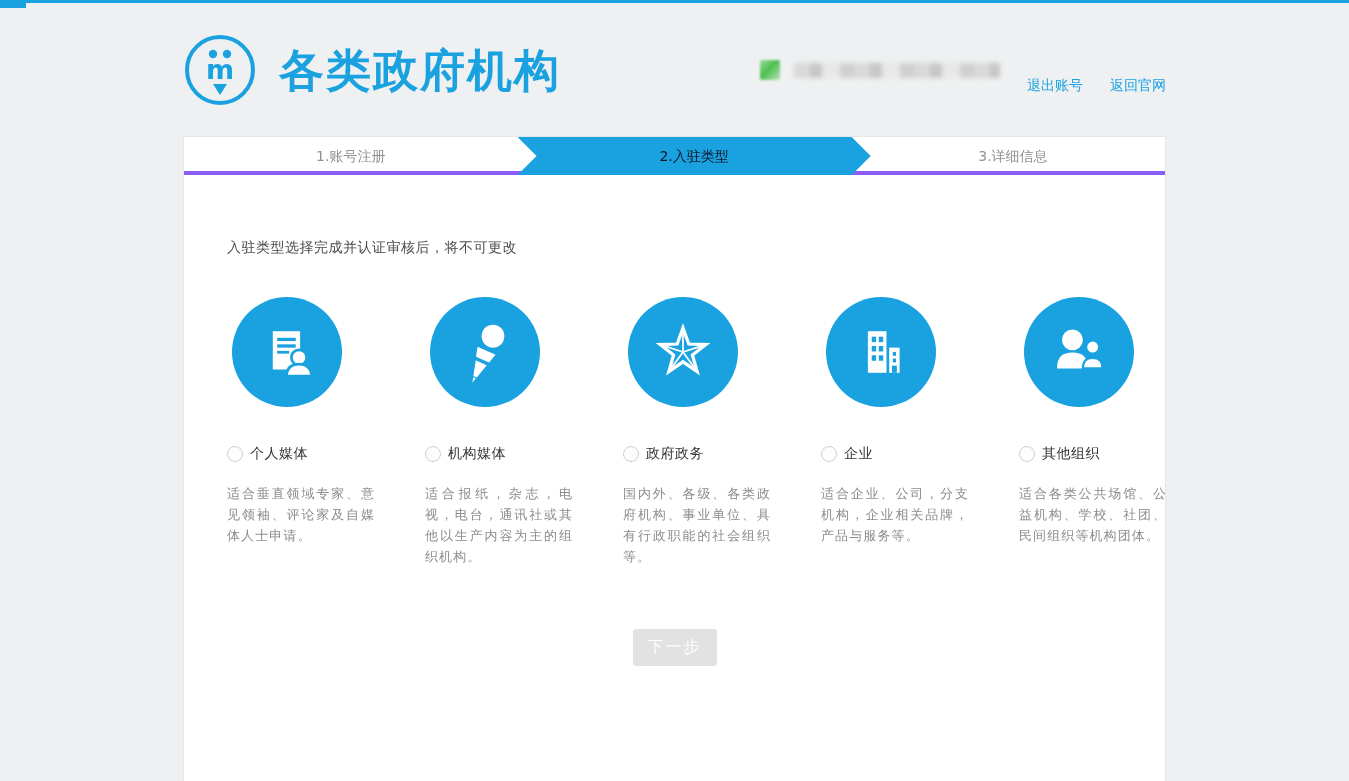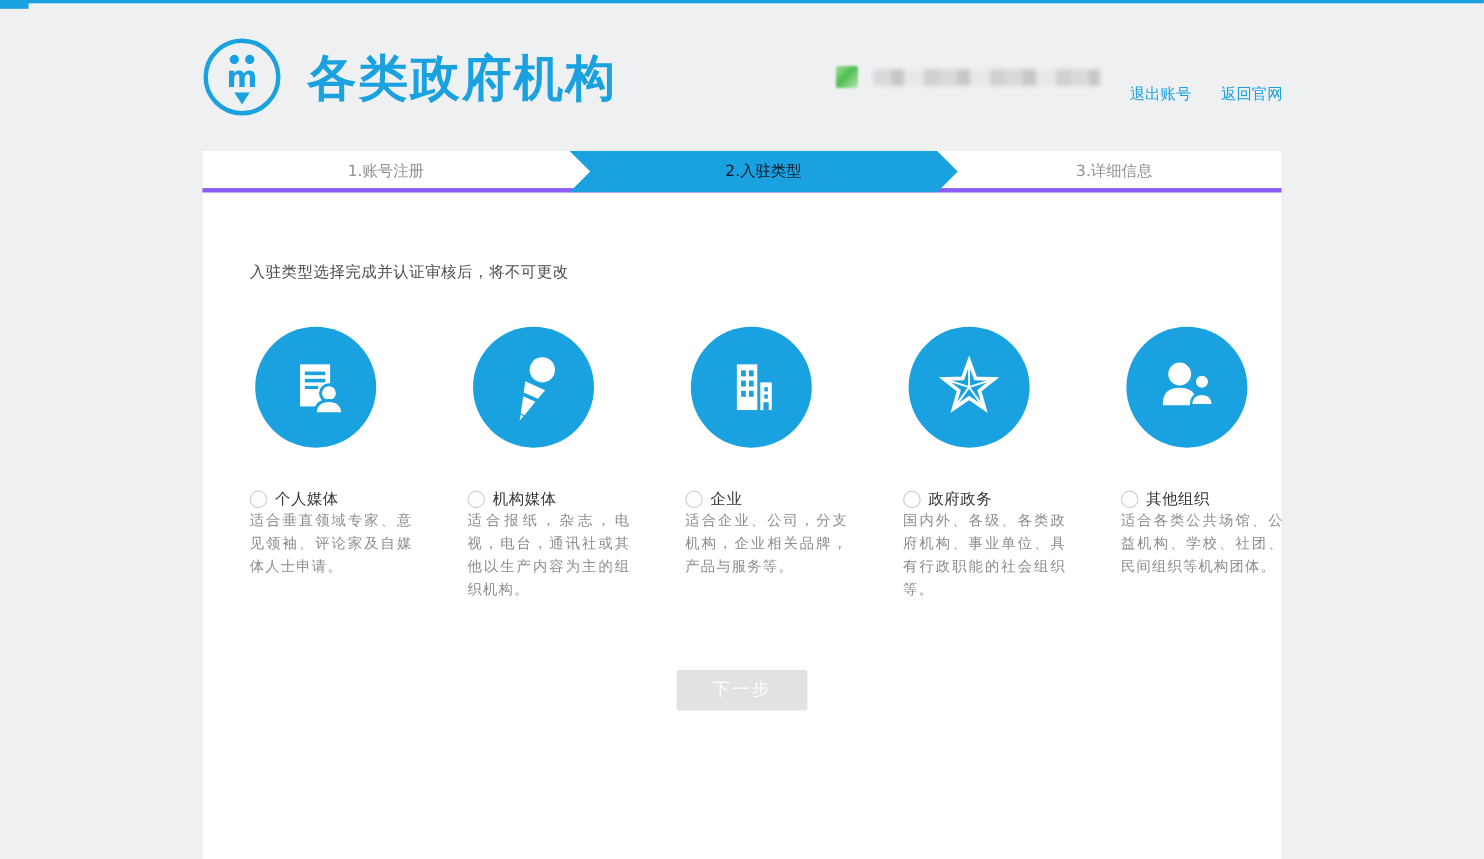--- a/index.html
+++ b/index.html
@@ -74,27 +74,27 @@
     margin-left:5px; display:flex; align-items:center; justify-content:center;
   }
   .icon-circle svg { width:70px; height:70px; display:block; }
   .radio-row { display:flex; align-items:center; margin-top:38px; cursor:pointer; }
   .radio-circle {
     width:16px; height:16px; border-radius:50%;
     border:1px solid #cfcfcf; background:#fdfdfd; flex:none;
   }
   .radio-label { margin-left:7px; font-size:14px; color:#333333; letter-spacing:0.5px; }
   .option-desc {
-    margin-top:0; width:148px; font-size:13px; letter-spacing:1.1px;
+    margin-top:20px; width:148px; font-size:13px; letter-spacing:1.1px;
     line-height:21px; color:#8c8c8c; text-align:justify;
   }
 
   .button-row { margin-top:62px; display:flex; justify-content:center; }
   .next-button {
-    width:119px; height:37px; border:none; border-radius:3px;
+    width:84px; height:37px; border:none; border-radius:3px;
     background:#e2e2e2; color:#fdfdfd; font-size:16px; letter-spacing:2px;
     font-family:inherit; cursor:default;
   }
 </style>
 </head>
 <body>
 
 <div class="top-bar"></div>
 <div class="top-corner"></div>
 
@@ -164,20 +164,40 @@
         <div class="radio-row">
           <span class="radio-circle"></span>
           <span class="radio-label">机构媒体</span>
         </div>
         <div class="option-desc">适合报纸，杂志，电视，电台，通讯社或其他以生产内容为主的组织机构。</div>
       </div>
 
       <div class="option">
         <div class="icon-circle">
           <svg viewBox="0 0 64 64">
+            <path d="M32 10 L37.3 24.7 L52.9 25.2 L40.6 34.8 L44.9 49.8 L32 41 L19.1 49.8 L23.4 34.8 L11.1 25.2 L26.7 24.7 Z" fill="none" stroke="#ffffff" stroke-width="3" stroke-linejoin="miter"></path>
+            <g stroke="#ffffff" stroke-width="1.6">
+              <line x1="32" y1="32" x2="32" y2="10"></line>
+              <line x1="32" y1="32" x2="52.9" y2="25.2"></line>
+              <line x1="32" y1="32" x2="44.9" y2="49.8"></line>
+              <line x1="32" y1="32" x2="19.1" y2="49.8"></line>
+              <line x1="32" y1="32" x2="11.1" y2="25.2"></line>
+            </g>
+          </svg>
+        </div>
+        <div class="radio-row">
+          <span class="radio-circle"></span>
+          <span class="radio-label">政府政务</span>
+        </div>
+        <div class="option-desc">国内外、各级、各类政府机构、事业单位、具有行政职能的社会组织等。</div>
+      </div>
+
+      <div class="option">
+        <div class="icon-circle">
+          <svg viewBox="0 0 64 64">
             <rect x="20" y="13" width="17" height="38" fill="#ffffff"></rect>
             <g fill="#1aa2e0">
               <rect x="23.5" y="18" width="4" height="5"></rect>
                 <rect x="30" y="18" width="4" height="5"></rect>
               <rect x="23.5" y="26.5" width="4" height="5"></rect>
                 <rect x="30" y="26.5" width="4" height="5"></rect>
               <rect x="23.5" y="35" width="4" height="5"></rect>
                 <rect x="30" y="35" width="4" height="5"></rect>
             </g>
             <rect x="39.5" y="28" width="9.5" height="23" fill="#ffffff"></rect>
@@ -191,40 +211,20 @@
         <div class="radio-row">
           <span class="radio-circle"></span>
           <span class="radio-label">企业</span>
         </div>
         <div class="option-desc">适合企业、公司，分支机构，企业相关品牌，产品与服务等。</div>
       </div>
 
       <div class="option">
         <div class="icon-circle">
           <svg viewBox="0 0 64 64">
-            <path d="M32 10 L37.3 24.7 L52.9 25.2 L40.6 34.8 L44.9 49.8 L32 41 L19.1 49.8 L23.4 34.8 L11.1 25.2 L26.7 24.7 Z" fill="none" stroke="#ffffff" stroke-width="3" stroke-linejoin="miter"></path>
-            <g stroke="#ffffff" stroke-width="1.6">
-              <line x1="32" y1="32" x2="32" y2="10"></line>
-              <line x1="32" y1="32" x2="52.9" y2="25.2"></line>
-              <line x1="32" y1="32" x2="44.9" y2="49.8"></line>
-              <line x1="32" y1="32" x2="19.1" y2="49.8"></line>
-              <line x1="32" y1="32" x2="11.1" y2="25.2"></line>
-            </g>
-          </svg>
-        </div>
-        <div class="radio-row">
-          <span class="radio-circle"></span>
-          <span class="radio-label">政府政务</span>
-        </div>
-        <div class="option-desc">国内外、各级、各类政府机构、事业单位、具有行政职能的社会组织等。</div>
-      </div>
-
-      <div class="option">
-        <div class="icon-circle">
-          <svg viewBox="0 0 64 64">
             <circle cx="26" cy="21" r="9.5" fill="#ffffff"></circle>
             <path d="M12 46 Q12 32.5 26 32.5 Q40 32.5 40 46 L40 47 L12 47 Z" fill="#ffffff"></path>
             <circle cx="44.5" cy="27.5" r="6" fill="#ffffff" stroke="#1aa2e0" stroke-width="2"></circle>
             <path d="M35.5 47 Q35.5 37.5 44.5 37.5 Q53.5 37.5 53.5 47 Z" fill="#ffffff" stroke="#1aa2e0" stroke-width="2"></path>
           </svg>
         </div>
         <div class="radio-row">
           <span class="radio-circle"></span>
           <span class="radio-label">其他组织</span>
         </div>

